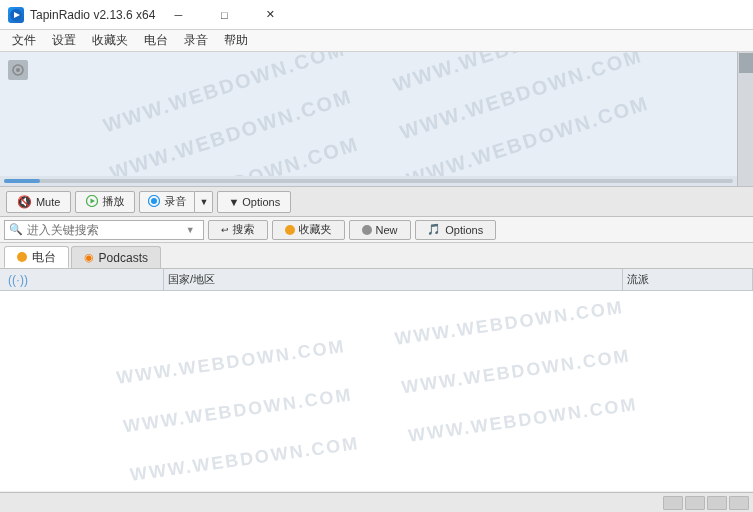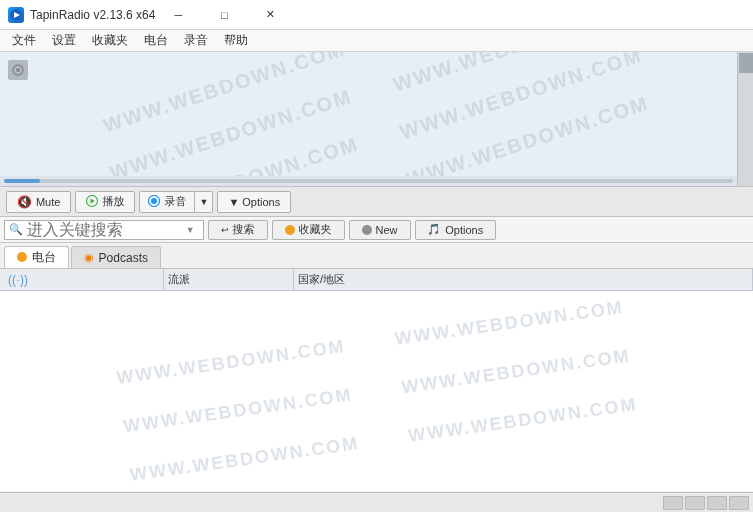--- a/index.html
+++ b/index.html
@@ -242,21 +242,21 @@
       background: white;
       border: 1px solid #b0b0b0;
       height: 20px;
       width: 200px;
       padding: 0 4px;
       gap: 4px;
     }
     .search-input-wrap input {
       border: none;
       outline: none;
-      font-size: 16px;
+      font-size: 12px;
       width: 155px;
       color: #999;
       background: transparent;
       font-family: 'Microsoft YaHei', sans-serif;
     }
     .search-dropdown-arrow {
       font-size: 9px;
       color: #888;
       cursor: pointer;
     }
@@ -543,25 +543,25 @@
     <span>Podcasts</span>
   </div>
 </div>
 
 <div class="table-area">
   <div class="table-header">
     <div class="table-col col-channel">
       <span class="col-icon">((·))</span>
       <span style="margin-left:4px;margin-top:44px;">频道</span>
     </div>
+    <div class="table-col col-country">
+      <span>国家/地区</span>
+    </div>
     <div class="table-col col-genre">
       <span>流派</span>
-    </div>
-    <div class="table-col col-country">
-      <span>国家/地区</span>
     </div>
   </div>
   <div class="table-body" style="position:relative; height:200px;">
     <div style="position:absolute;width:100%;height:100%;display:flex;flex-direction:column;align-items:center;justify-content:center;pointer-events:none;overflow:hidden;">
       <div style="display:flex;flex-direction:column;gap:28px;transform:rotate(-8deg);">
         <div style="display:flex;gap:50px;">
           <span style="color:rgba(170,185,200,0.4);font-size:18px;font-weight:bold;white-space:nowrap;text-transform:uppercase;letter-spacing:2px;">WWW.WEBDOWN.COM</span>
           <span style="color:rgba(170,185,200,0.4);font-size:18px;font-weight:bold;white-space:nowrap;text-transform:uppercase;letter-spacing:2px;">WWW.WEBDOWN.COM</span>
         </div>
         <div style="display:flex;gap:50px;">

